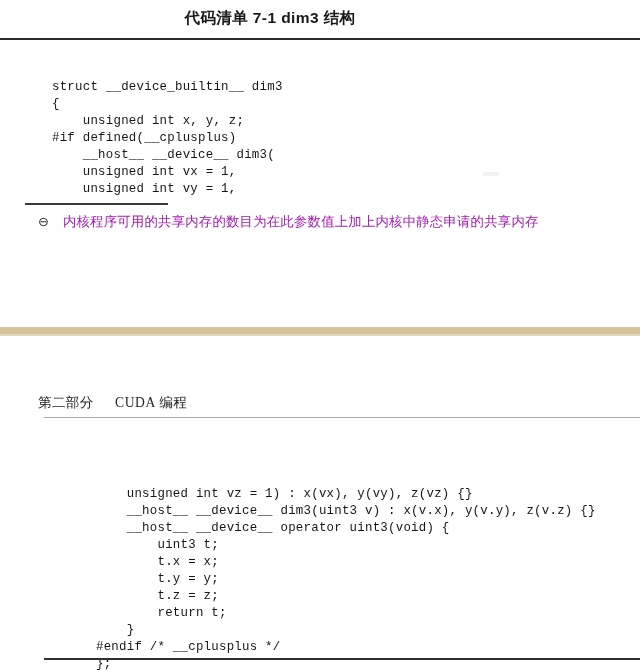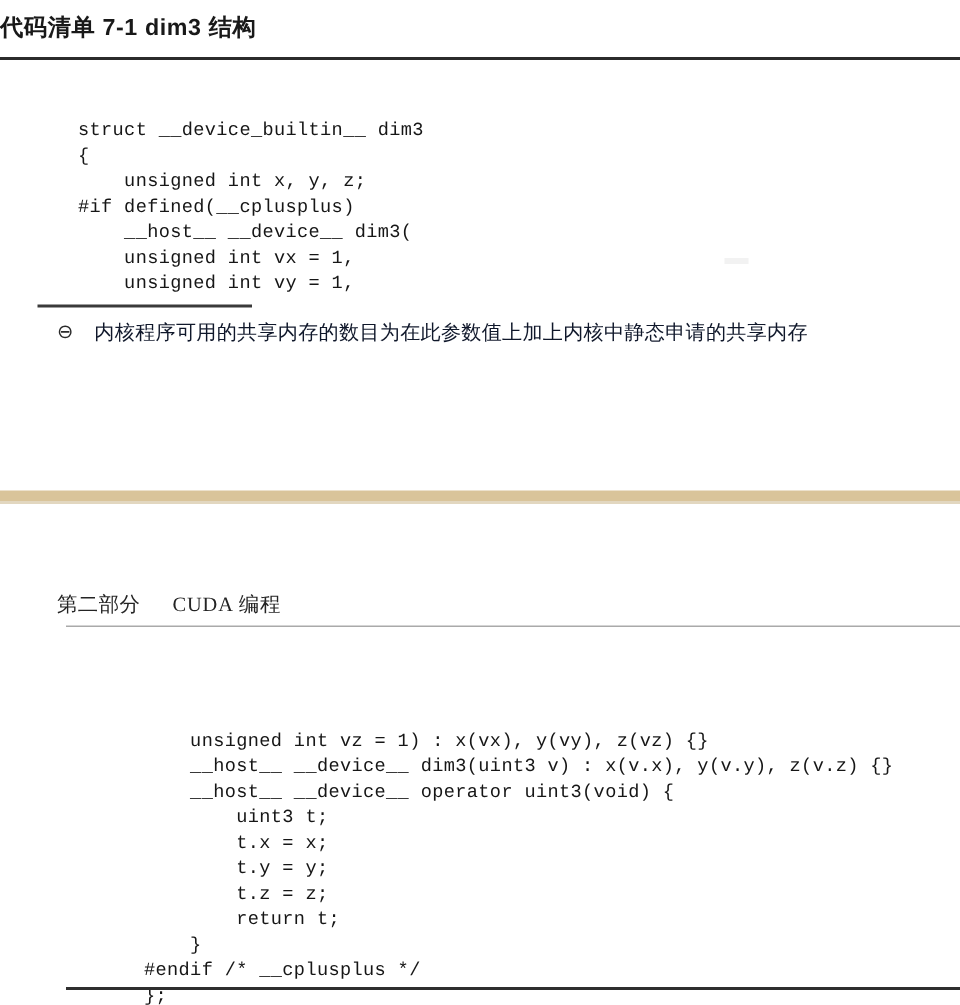--- a/index.html
+++ b/index.html
@@ -21,21 +21,21 @@
     position: absolute;
     left: 0; top: 0;
     width: 640px;
     height: 325px;
   }
 
   .listing-title {
     position: absolute;
     left: 0; top: 8px;
     width: 540px;
-    text-align: left;
+    text-align: center;
     font-family: "Liberation Sans", sans-serif;
     font-size: 15.5px;
     font-weight: 700;
     letter-spacing: 0.4px;
     color: #191919;
     white-space: nowrap;
   }
 
   .rule-title {
     position: absolute;
@@ -88,21 +88,21 @@
   .footnote-marker {
     font-family: "DejaVu Sans", sans-serif;
     font-size: 13px;
     line-height: 19px;
     color: #2a2a2a;
   }
   .footnote-text {
     font-family: "Liberation Serif", serif;
     font-size: 13.4px;
     line-height: 19px;
-    color: #0f172a;
+    color: #a21caf;
     letter-spacing: 0.2px;
   }
 
   
   .scan-band {
     position: absolute;
     left: 0; top: 327px;
     width: 640px;
     height: 7px;
     background: #d9c49a;

